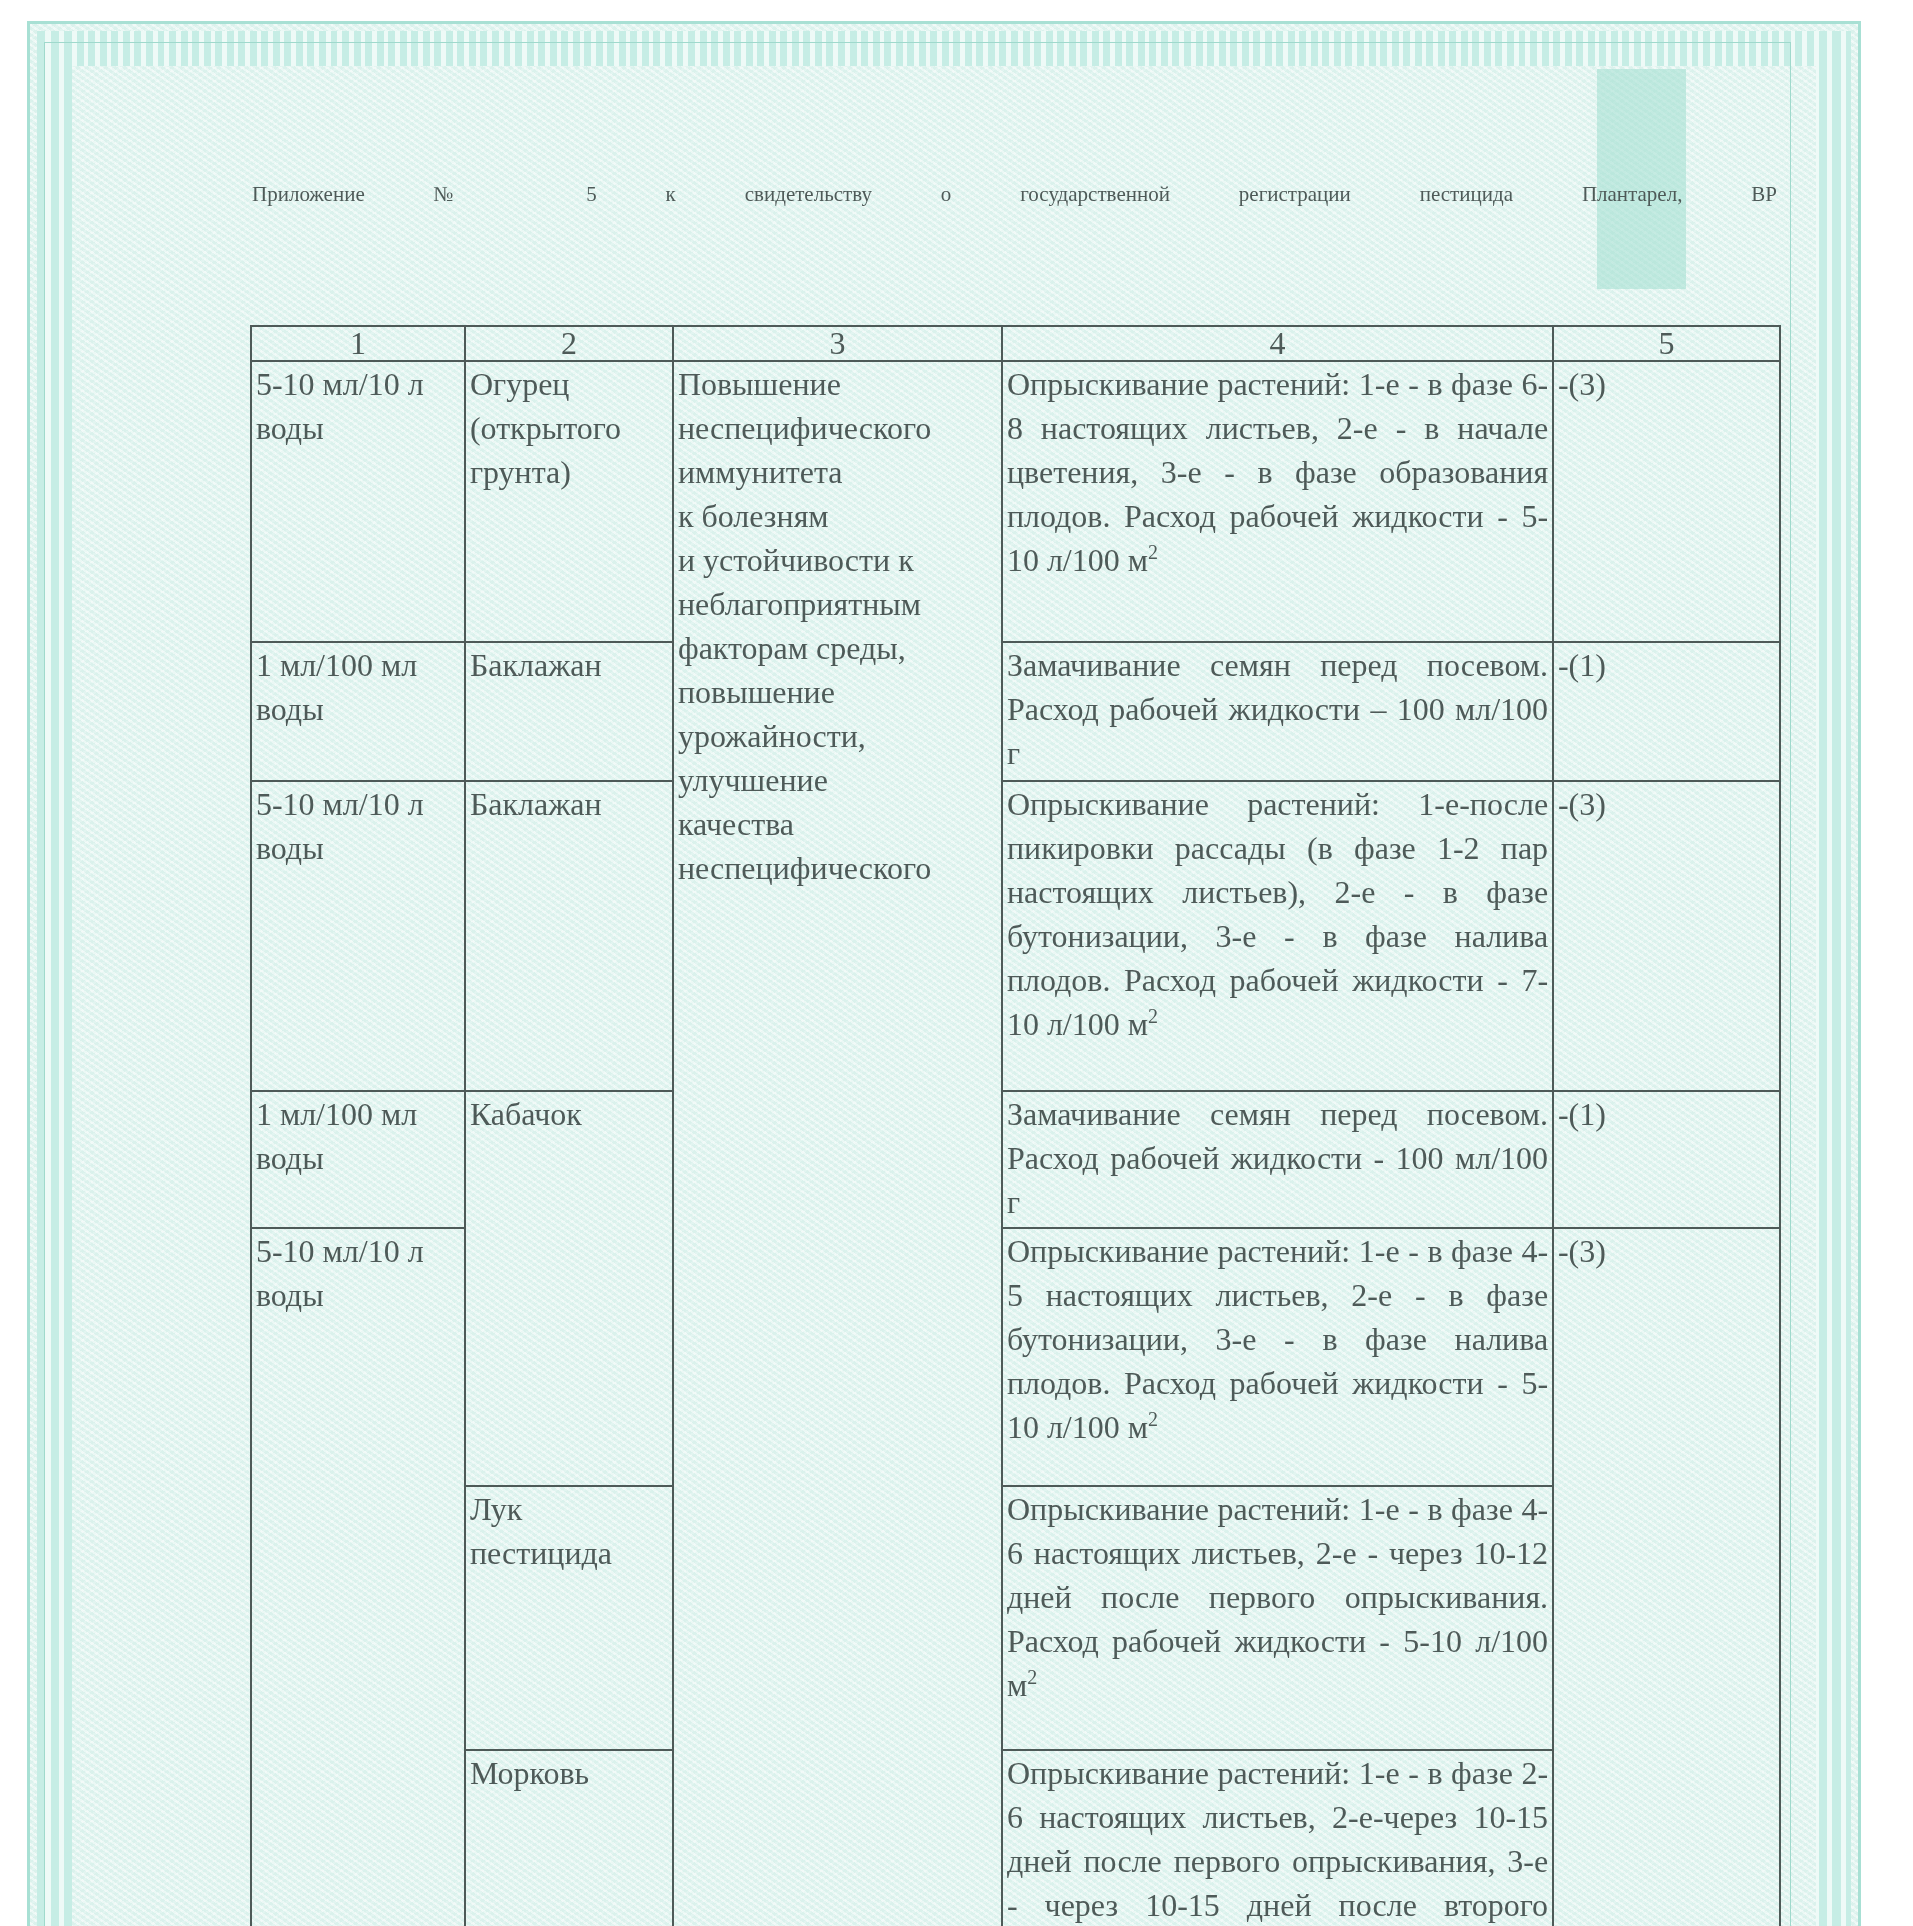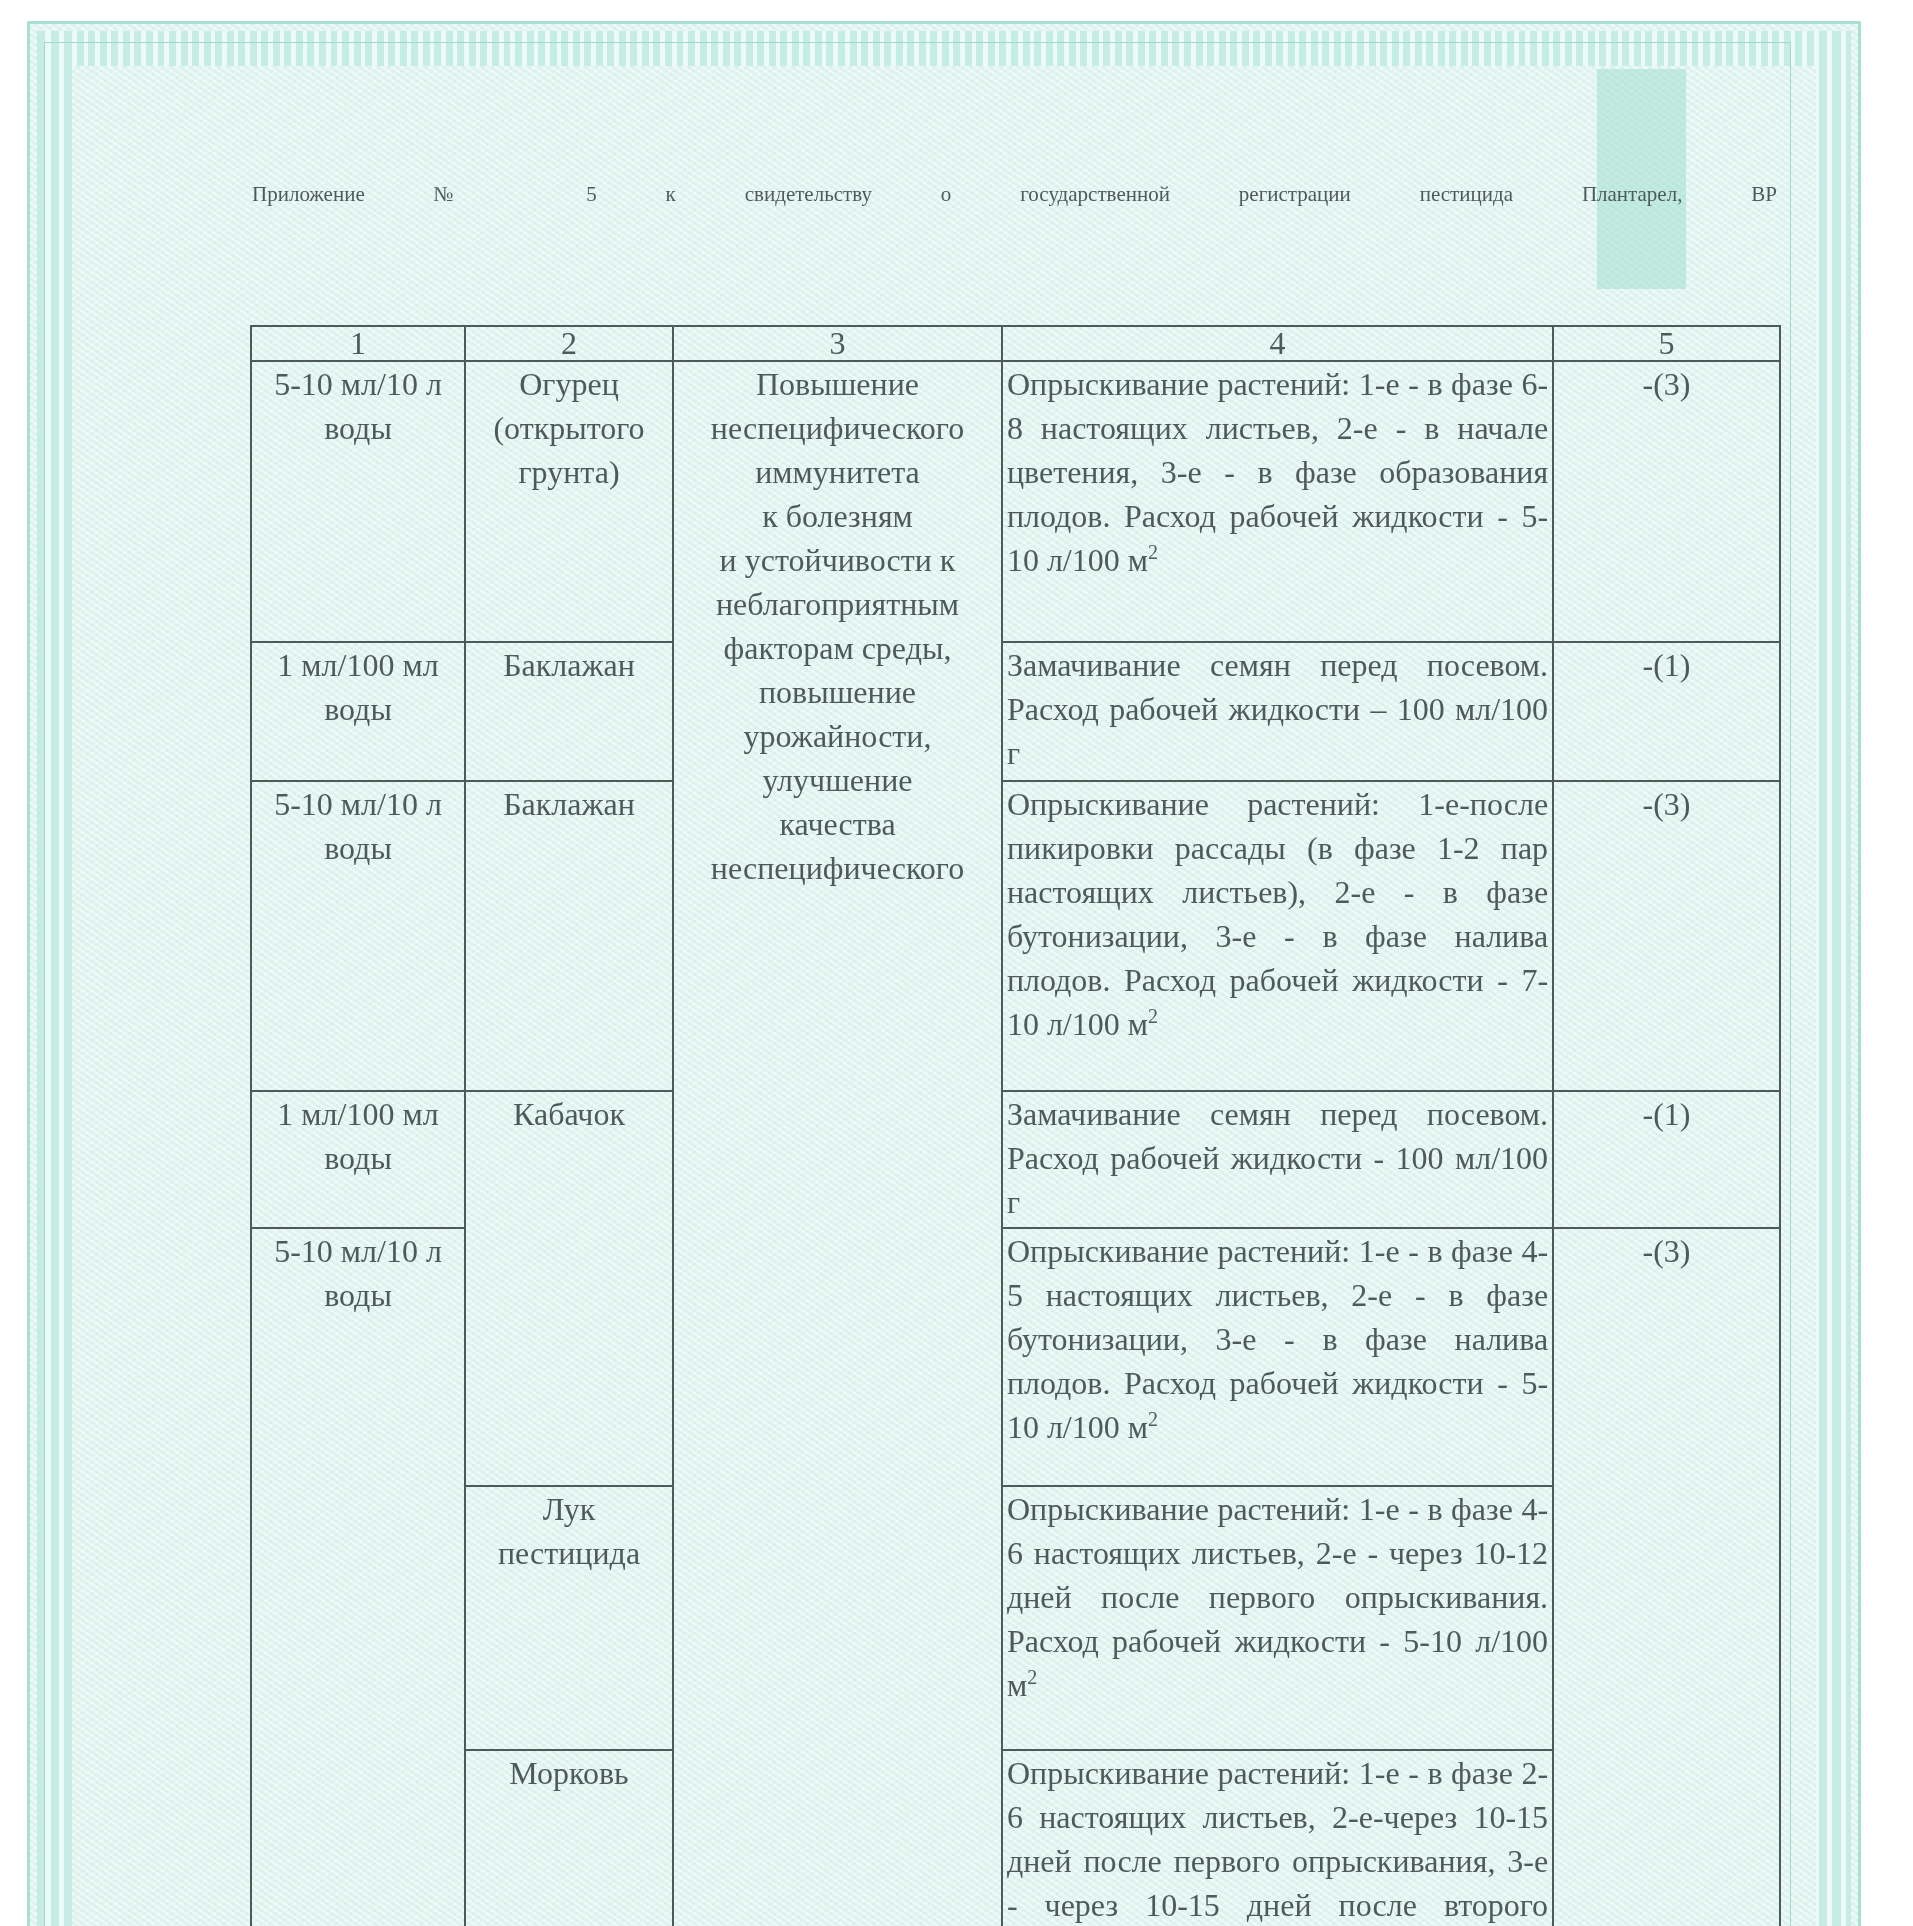--- a/index.html
+++ b/index.html
@@ -45,21 +45,21 @@
   table.reg {
     position: absolute; left: 250px; top: 325px; width: 1529px;
     border-collapse: collapse; table-layout: fixed;
     font-size: 32px; line-height: 44px; color: #4e5a58;
   }
   table.reg td, table.reg th {
     border: 2.7px solid #4e5a58; vertical-align: top; padding: 0 3.9px;
     font-weight: normal;
   }
   table.reg th { text-align: center; height: 33px; line-height: 33px; }
-  .c { text-align: center; }
+  .c { }
   .j { text-align: justify; text-align-last: left; }
   sup { font-size: 20px; line-height: 0; }
 </style>
 </head>
 <body>
 
 <div class="page">
   <div class="guilloche"></div>
 </div>
 <div class="inner-frame"></div>

